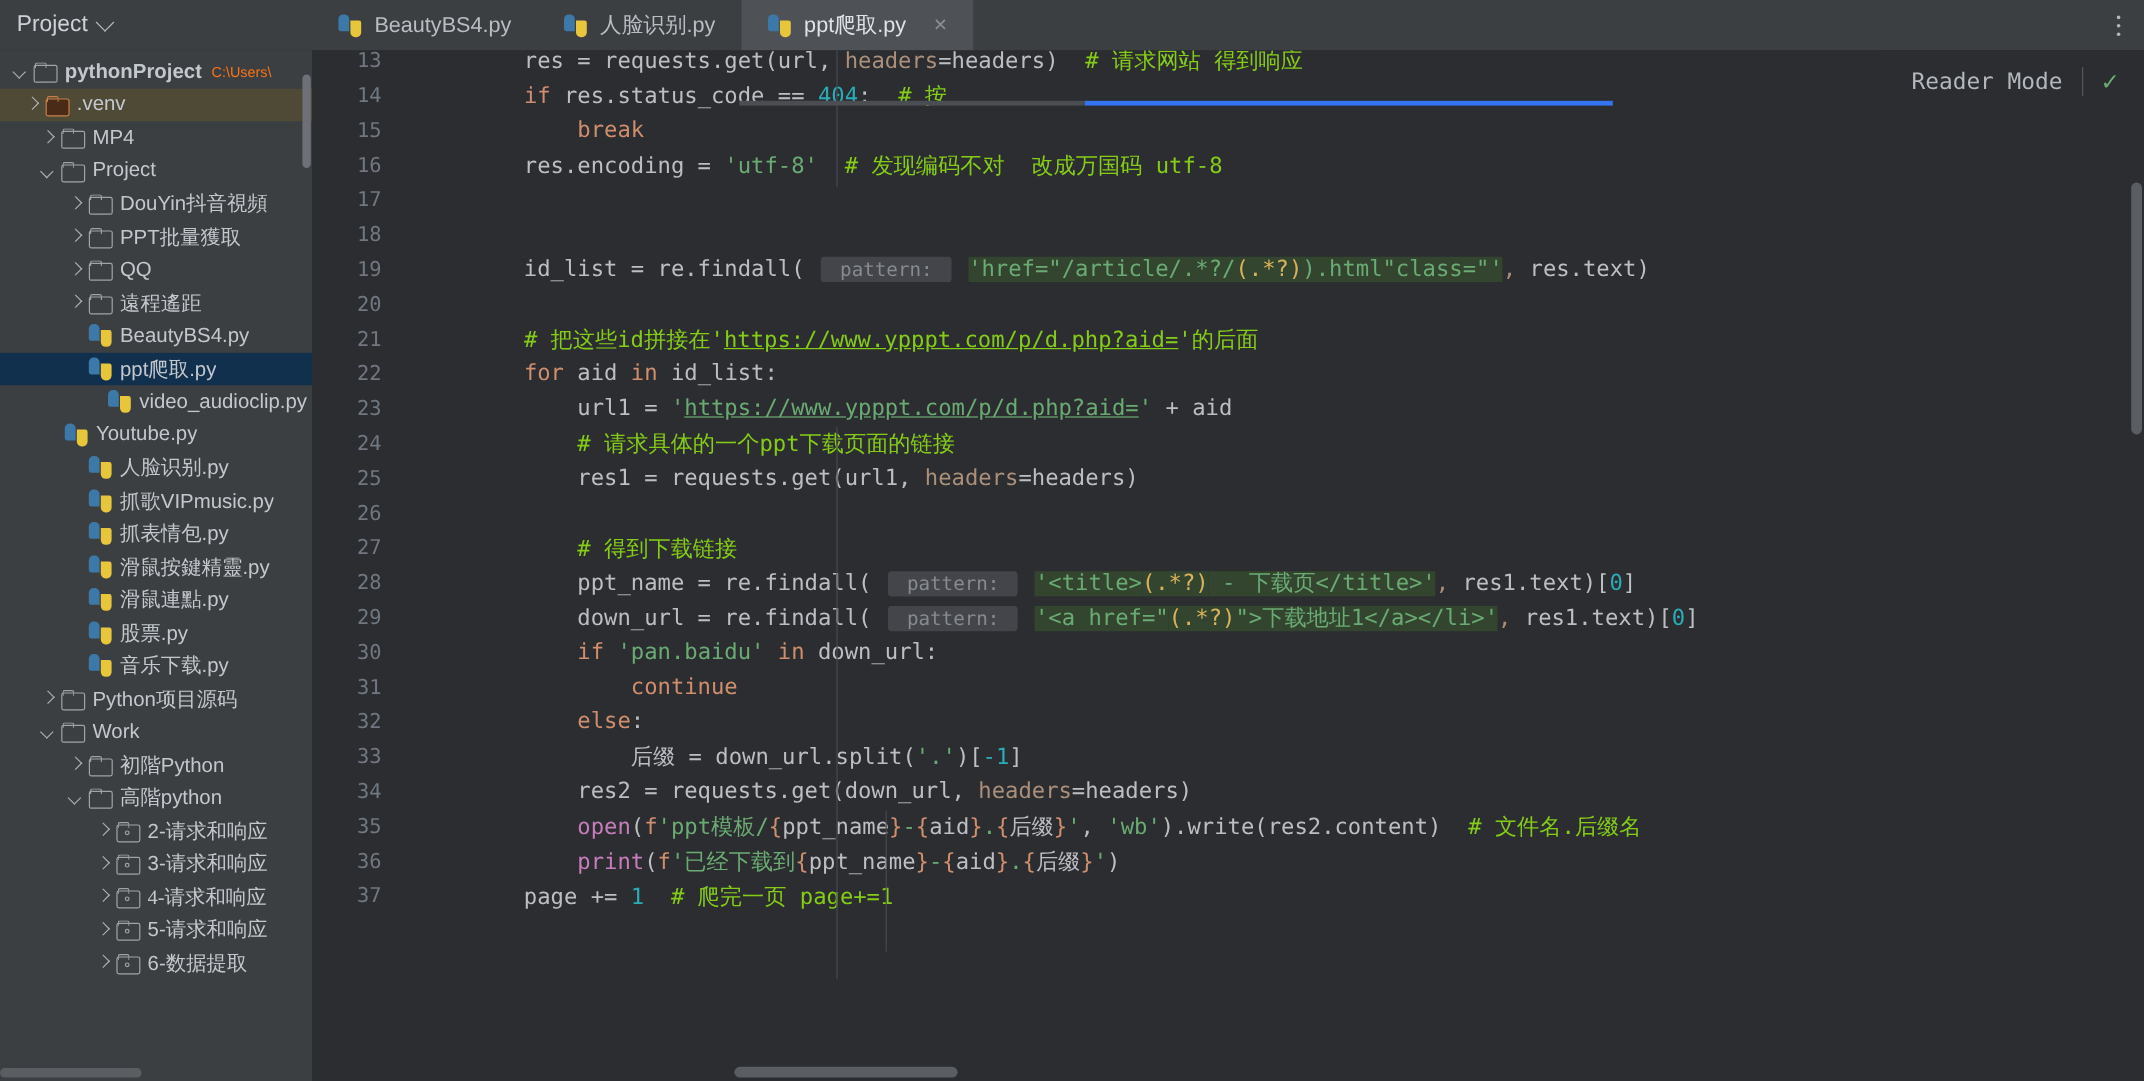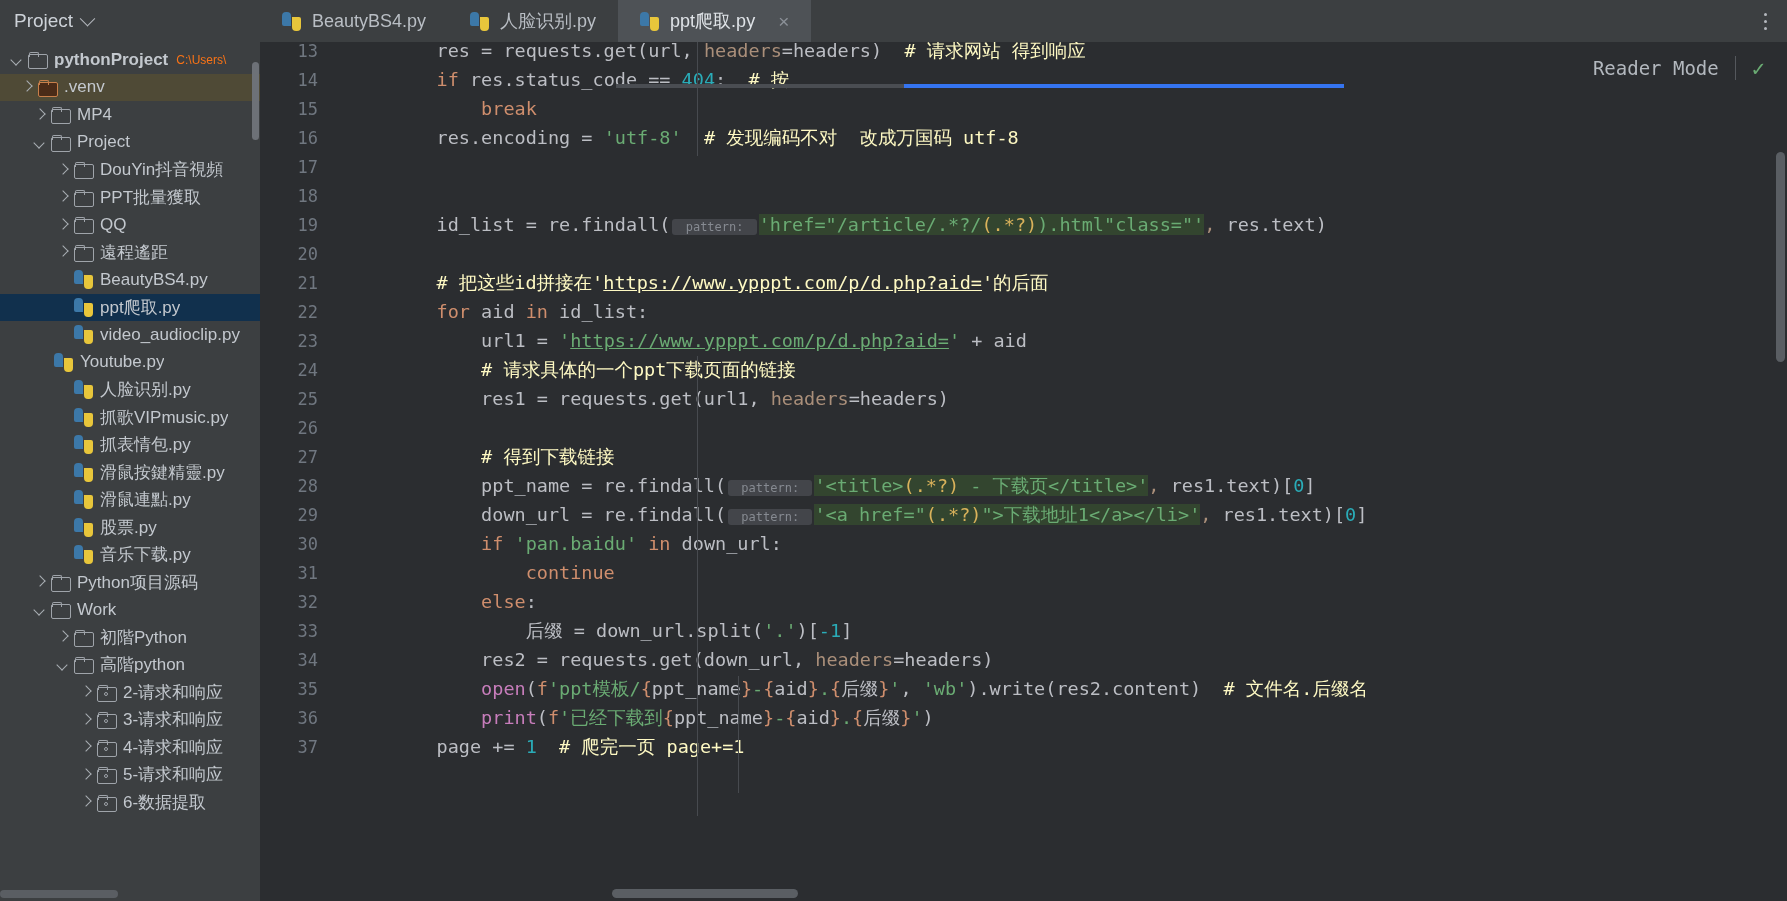--- a/index.html
+++ b/index.html
@@ -128,28 +128,28 @@
   }
   .gut {
     width: 74px; flex: 0 0 74px; text-align: right; padding-right: 16px;
     color: #707780; font-size: 17px;
     font-family: "DejaVu Sans Mono", monospace;
   }
   .code { position: relative; padding-left: 58px; }
 
   .k  { color: #cf8e6d; }   
   .s  { color: #6aab73; }   
-  .c  { color: #fef9c3; }
+  .c  { color: #84cc16; }
   .n  { color: #2aacb8; }   
   .d  { color: #bcbec4; }   
   .p  { color: #c77dbb; }
   .par{ color: #aa8f7a; }   
   .hint {
-    background: #43454a; color: #868a91; font-size: 12px;
-    padding: 1px 6px; border-radius: 3px; margin: 0 2px;
+    background: #43454a; color: #868a91; font-size: 16px;
+    padding: 1px 6px; border-radius: 3px; margin: 0 14px;
   }
   .hl { background: #33452f; }
   .u  { text-decoration: underline; }
 
   
   .guide {
     position: absolute; width: 1px; background: #474a4f; top: 0; bottom: 0;
   }
 
   
@@ -286,21 +286,21 @@
             <span class="lbl">BeautyBS4.py</span>
           </div>
           <div class="row sel-blue" style="padding-left: 56px;">
             <span class="arrow none"></span>
             <span class="pyicon" style="margin-right: 7px;">
               <i class="b"></i>
               <i class="y"></i>
             </span>
             <span class="lbl">ppt爬取.py</span>
           </div>
-          <div class="row" style="padding-left: 56px;">
+          <div class="row" style="padding-left: 72px;">
             <span class="arrow none"></span>
             <span class="pyicon" style="margin-right: 7px;">
               <i class="b"></i>
               <i class="y"></i>
             </span>
             <span class="lbl">video_audioclip.py</span>
           </div>
           <div class="row" style="padding-left: 36px;">
             <span class="arrow none"></span>
             <span class="pyicon" style="margin-right: 7px;">
@@ -392,21 +392,21 @@
             </span>
             <span class="lbl">2-请求和响应</span>
           </div>
           <div class="row" style="padding-left: 79px;">
             <span class="arrow right"></span>
             <span class="folder mod">
               <span class="dot"></span>
             </span>
             <span class="lbl">3-请求和响应</span>
           </div>
-          <div class="row" style="padding-left: 79px;">
+          <div class="row" style="padding-left: 79px; font-family: Liberation Serif, serif;">
             <span class="arrow right"></span>
             <span class="folder mod">
               <span class="dot"></span>
             </span>
             <span class="lbl">4-请求和响应</span>
           </div>
           <div class="row" style="padding-left: 79px;">
             <span class="arrow right"></span>
             <span class="folder mod">
               <span class="dot"></span>

